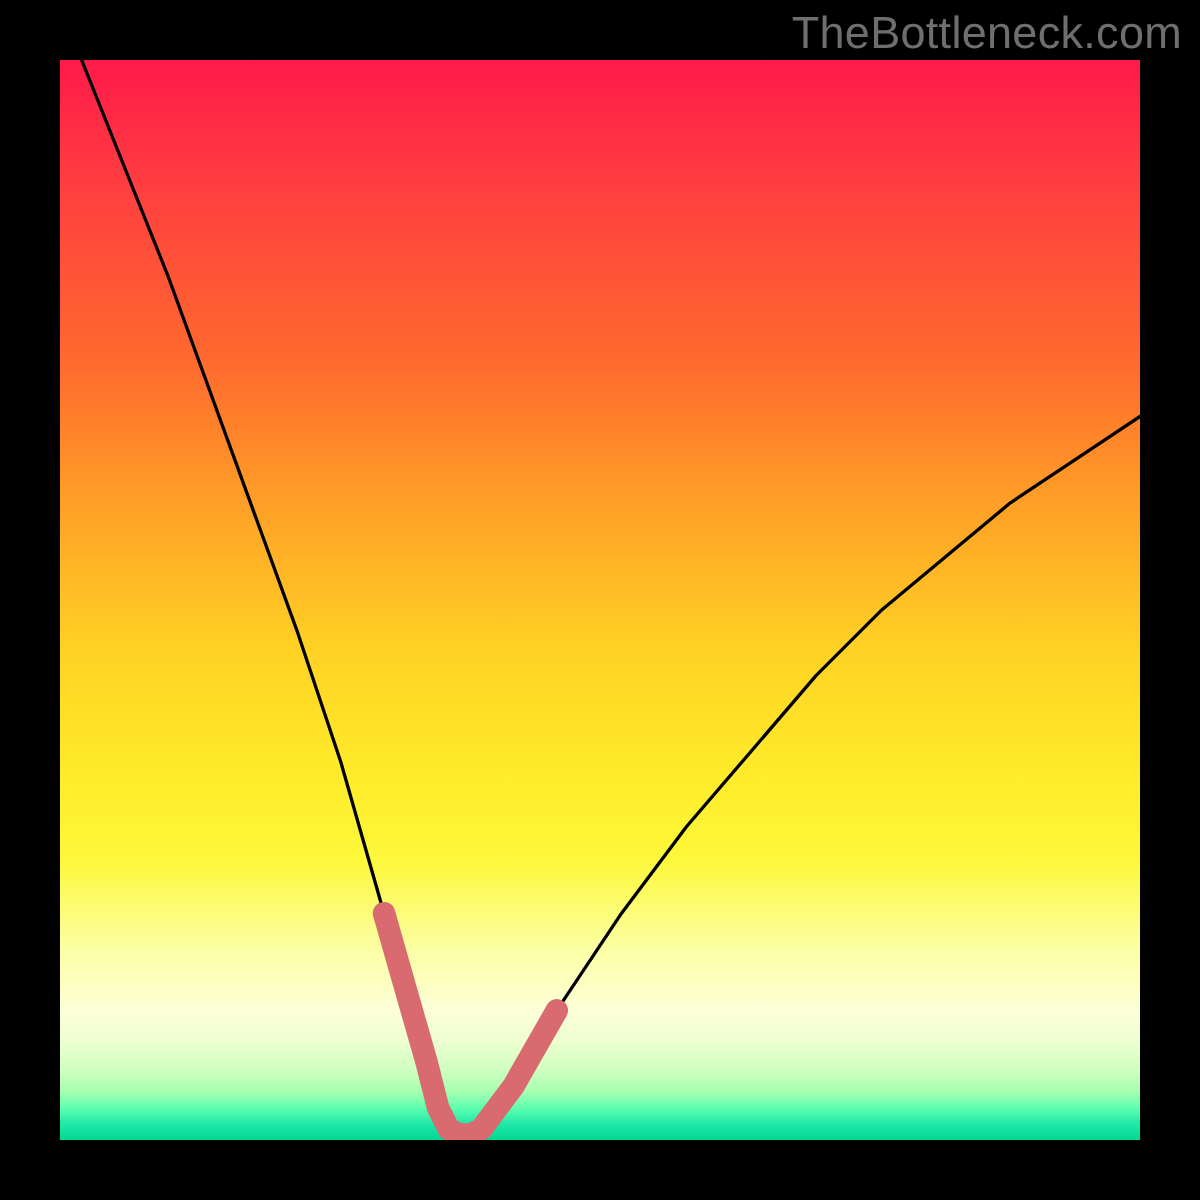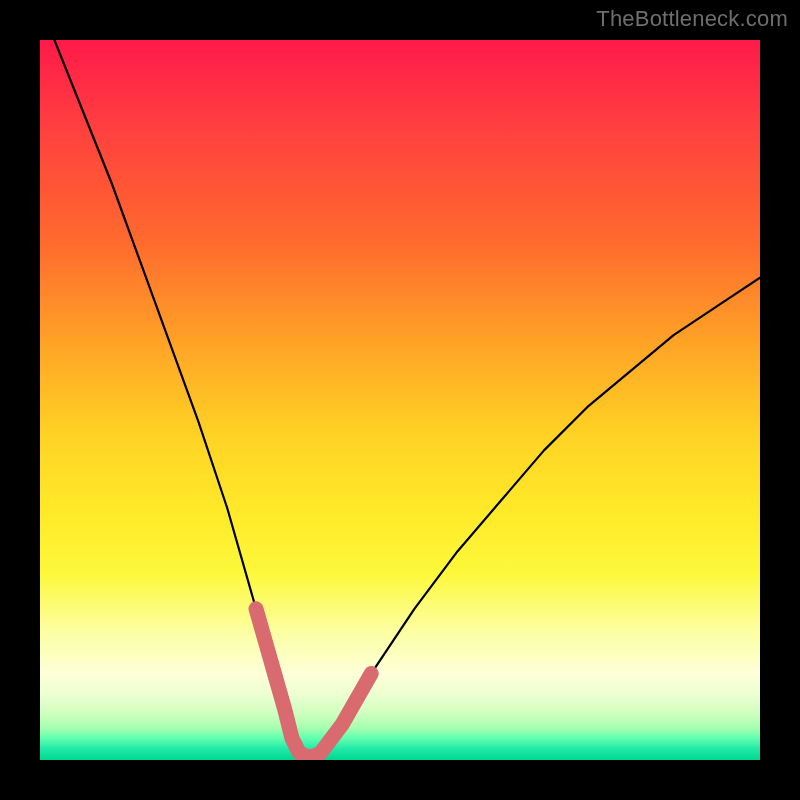--- a/index.html
+++ b/index.html
@@ -39,21 +39,21 @@
       #60ffb0 97%,
       #20e8a8 98.5%,
       #00d890 100%
     );
   }
   .watermark {
     position: absolute;
     top: 6px;
     right: 12px;
     color: #6e6e6e;
-    font-size: 22px;
+    font-size: 30px;
     font-weight: 500;
     letter-spacing: 0.2px;
     user-select: none;
   }
   svg.curve {
     position: absolute;
     left: 0;
     top: 0;
     width: 720px;
     height: 720px;

